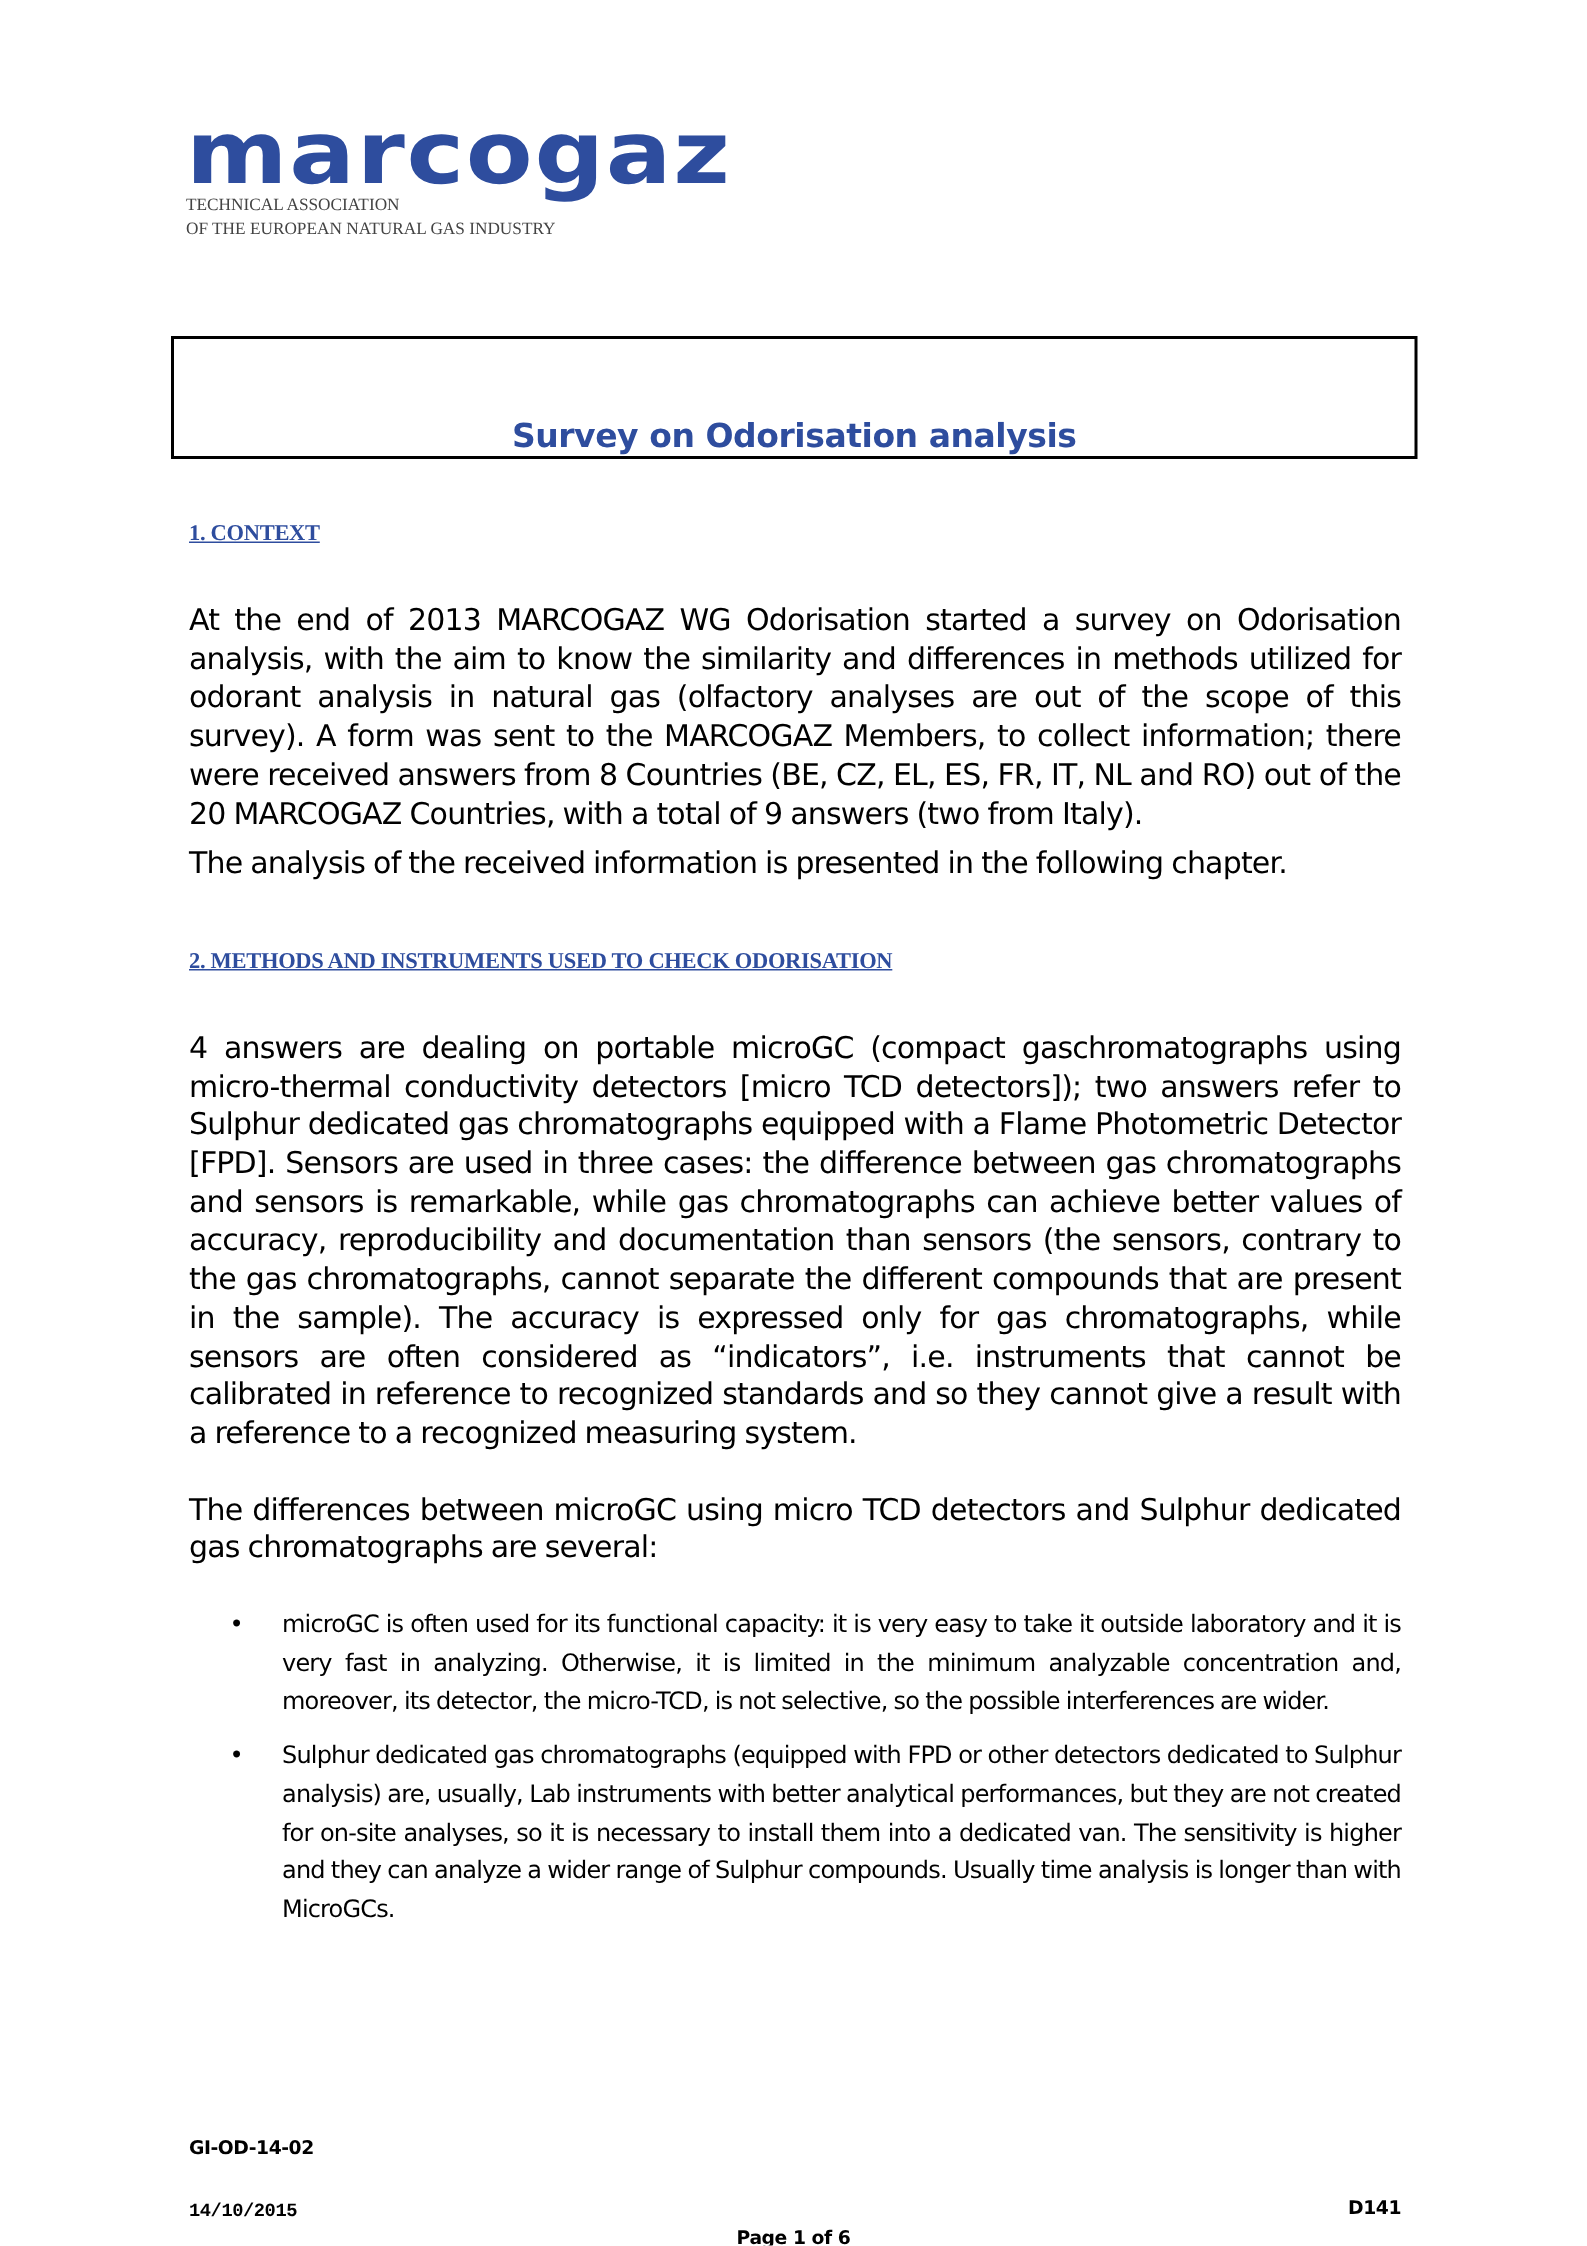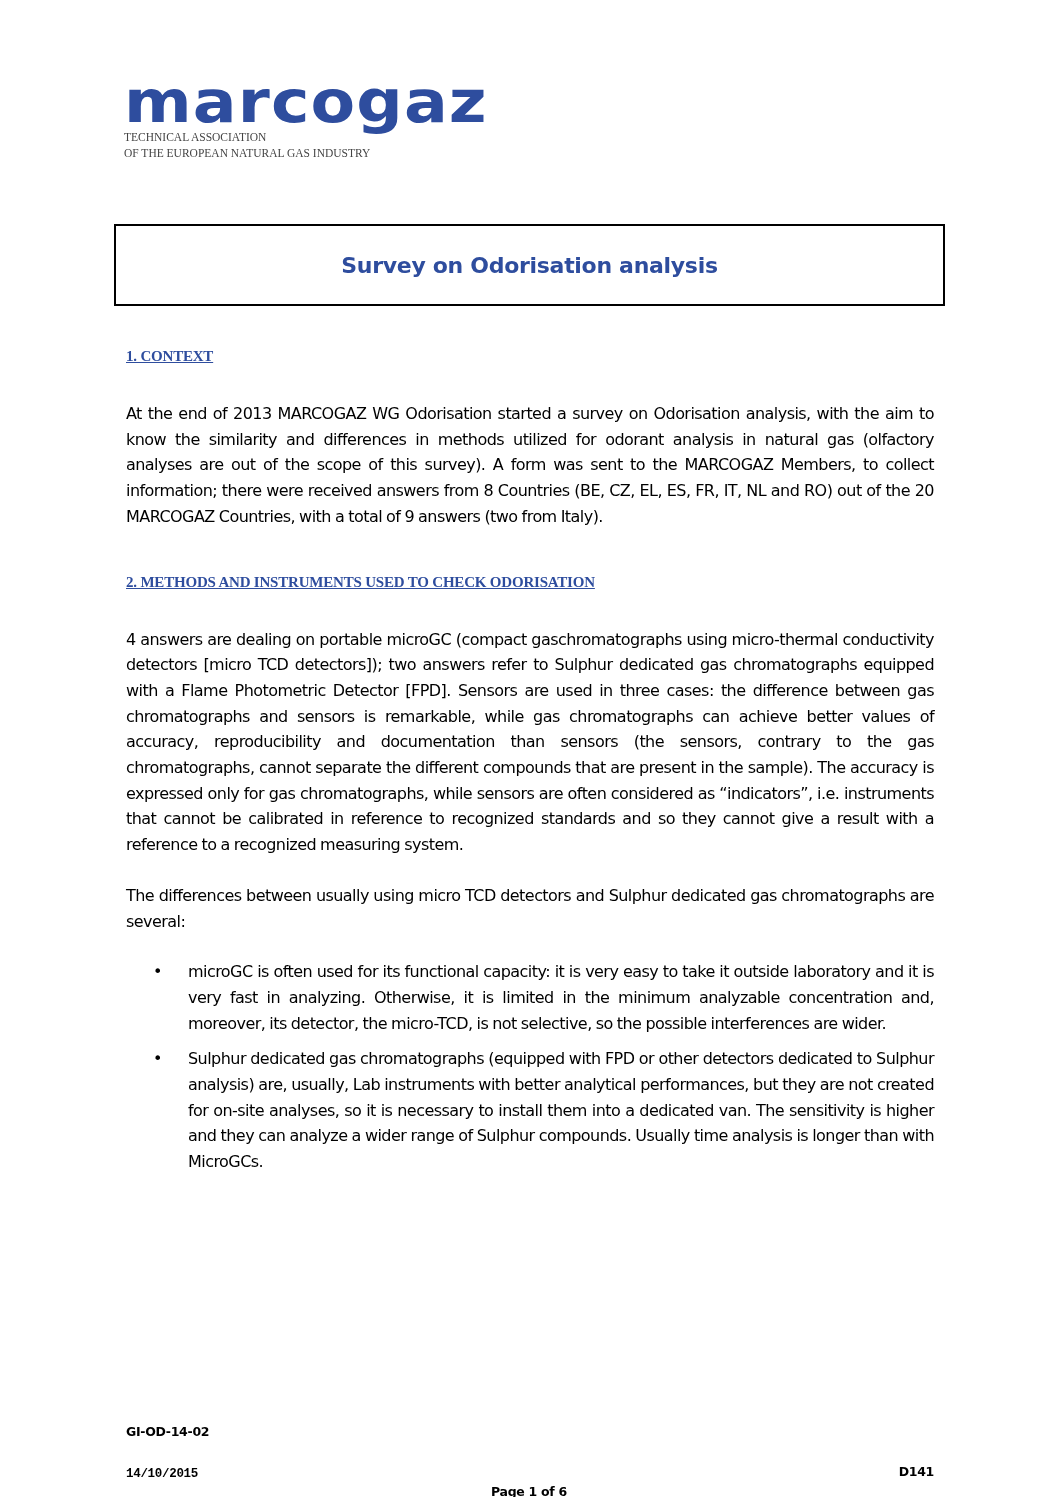--- a/index.html
+++ b/index.html
@@ -5,27 +5,27 @@
     html, body { margin: 0; padding: 0; background: #ffffff; }
     body { width: 1058px; height: 1497px; position: relative; overflow: hidden;
            font-family: "DejaVu Sans", sans-serif; color: #000; }
     .logo { position: absolute; left: 124px; top: 77px; }
     .logo-word { font-family: "DejaVu Sans", sans-serif; font-weight: bold; color: #2e4d9e;
                  font-size: 58px; letter-spacing: 1px; line-height: 50px; transform: scaleX(1.12);
                  transform-origin: left; }
     .logo-sub { font-family: Liberation Serif, serif; font-size: 11.5px; color: #444;
                 line-height: 16px; margin-top: 2px; }
     .title-box { position: absolute; left: 114px; top: 224px; width: 827px; height: 78px;
-                 border: 2px solid #000; display: flex; align-items: center; justify-content: center; }
+                 border: 2px solid #000; display: flex; align-items: flex-end; justify-content: center; }
     .title { font-family: "DejaVu Sans", sans-serif; font-weight: bold; color: #2e4d9e;
              font-size: 22px; letter-spacing: -0.3px; }
     .content { position: absolute; left: 126px; top: 348px; width: 808px; }
     h2 { font-family: Liberation Serif, serif; font-size: 15px; font-weight: bold; color: #2e4d9e;
          text-decoration: underline; margin: 0; letter-spacing: -0.2px; }
-    p { font-size: 16px; line-height: 25.7px; margin: 0; text-align: justify;
+    p { font-size: 20px; line-height: 25.7px; margin: 0; text-align: justify;
         letter-spacing: -0.55px; word-spacing: -0.5px; }
     ul { margin: 0; padding: 0; list-style: none; }
     li { position: relative; padding-left: 62px; font-size: 16px; line-height: 25.7px;
          text-align: justify; letter-spacing: -0.55px; word-spacing: -0.5px; }
     li .bullet { position: absolute; left: 27px; top: 0; }
     .footer { position: absolute; font-size: 12.5px; font-weight: bold; letter-spacing: -0.3px; }
   </style>
 </head>
 <body>
 
@@ -35,24 +35,25 @@
   <div class="logo-sub" style="margin-top:0">OF THE EUROPEAN NATURAL GAS INDUSTRY</div>
 </div>
 
 <div class="title-box">
   <div class="title">Survey on Odorisation analysis</div>
 </div>
 
 <div class="content">
   <h2>1. CONTEXT</h2>
   <p style="margin-top:36px">At the end of 2013 MARCOGAZ WG Odorisation started a survey on Odorisation analysis, with the aim to know the similarity and differences in methods utilized for odorant analysis in natural gas (olfactory analyses are out of the scope of this survey). A form was sent to the MARCOGAZ Members, to collect information; there were received answers from 8 Countries (BE, CZ, EL, ES, FR, IT, NL and RO) out of the 20 MARCOGAZ Countries, with a total of 9 answers (two from Italy).</p>
+  <p style="margin-top:8px">The analysis of the received information is presented in the following chapter.</p>
 
   <h2 style="margin-top:44px">2. METHODS AND INSTRUMENTS USED TO CHECK ODORISATION</h2>
   <p style="margin-top:36px">4 answers are dealing on portable microGC (compact gaschromatographs using micro-thermal conductivity detectors [micro TCD detectors]); two answers refer to Sulphur dedicated gas chromatographs equipped with a Flame Photometric Detector [FPD]. Sensors are used in three cases: the difference between gas chromatographs and sensors is remarkable, while gas chromatographs can achieve better values of accuracy, reproducibility and documentation than sensors (the sensors, contrary to the gas chromatographs, cannot separate the different compounds that are present in the sample). The accuracy is expressed only for gas chromatographs, while sensors are often considered as “indicators”, i.e. instruments that cannot be calibrated in reference to recognized standards and so they cannot give a result with a reference to a recognized measuring system.</p>
-  <p style="margin-top:25px">The differences between usually using micro TCD detectors and Sulphur dedicated gas chromatographs are several:</p>
+  <p style="margin-top:25px">The differences between microGC using micro TCD detectors and Sulphur dedicated gas chromatographs are several:</p>
 
   <ul style="margin-top:25px">
     <li>
       <span class="bullet">•</span>
       <span>microGC is often used for its functional capacity: it is very easy to take it outside laboratory and it is very fast in analyzing. Otherwise, it is limited in the minimum analyzable concentration and, moreover, its detector, the micro-TCD, is not selective, so the possible interferences are wider.</span>
     </li>
     <li style="margin-top:10px">
       <span class="bullet">•</span>
       <span>Sulphur dedicated gas chromatographs (equipped with FPD or other detectors dedicated to Sulphur analysis) are, usually, Lab instruments with better analytical performances, but they are not created for on-site analyses, so it is necessary to install them into a dedicated van. The sensitivity is higher and they can analyze a wider range of Sulphur compounds. Usually time analysis is longer than with MicroGCs.</span>
     </li>

